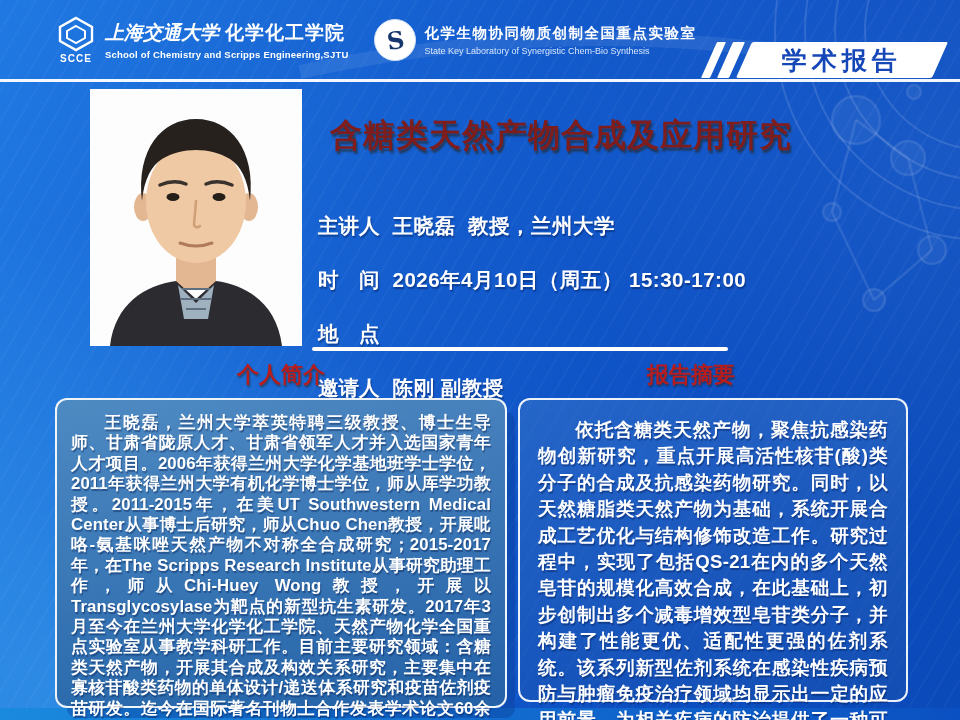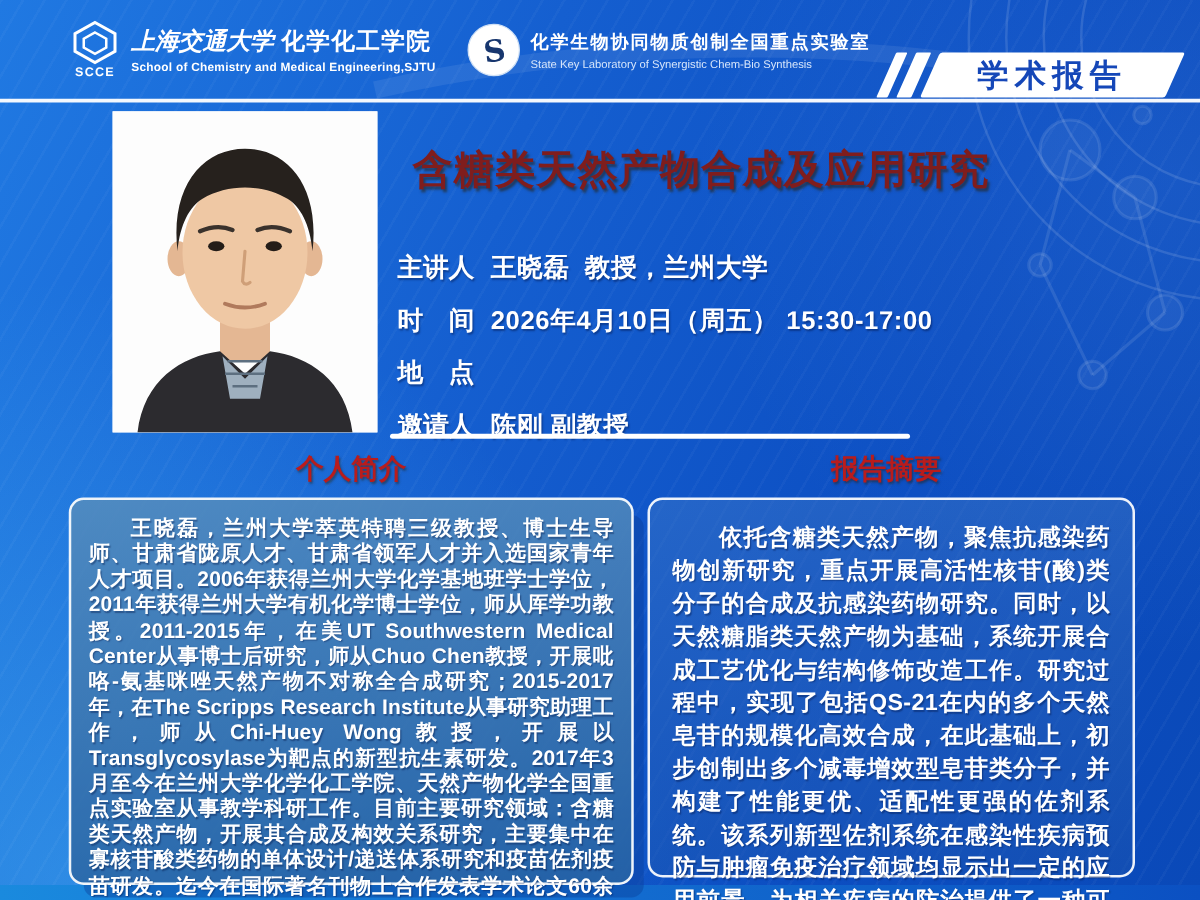--- a/index.html
+++ b/index.html
@@ -39,28 +39,28 @@
   .slash { width:9px; height:36px; background:#fff; transform:skewX(-24deg); border-radius:1px; }
   .slash.s2 { width:12px; }
   .badge { width:196px; height:36px; background:#fff; transform:skewX(-24deg); border-radius:2px; display:flex; align-items:center; justify-content:center; }
   .badge span { transform:skewX(24deg); color:#1547b8; font-size:25px; font-weight:bold; letter-spacing:5px; }
   
   .photo { position:absolute; left:90px; top:89px; width:212px; height:257px; background:#fff; z-index:3; }
   .photo svg { width:100%; height:100%; display:block; }
   
   .talk-title { position:absolute; left:330px; top:114px; width:560px; font-size:32px; font-weight:bold; color:#7f1d1d; letter-spacing:1px; text-shadow:1.5px 2.5px 2px rgba(40,30,0,0.55); z-index:3; }
   .details { position:absolute; left:318px; top:200px; display:flex; flex-direction:column; gap:14px; z-index:3; }
-  .detail-row { display:flex; align-items:center; gap:13px; font-size:20.5px; font-weight:bold; text-shadow:1px 1.5px 1.5px rgba(0,20,70,0.45); }
+  .detail-row { display:flex; align-items:center; gap:13px; font-size:20.5px; font-weight:bold; text-shadow:1px 1.5px 1.5px rgba(0,20,70,0.45);margin-top:12px; }
   .detail-label { white-space:pre; }
   .detail-value { white-space:pre; letter-spacing:0.5px; }
   .detail-rule { position:absolute; left:312px; top:347px; width:416px; height:3.5px; background:#fff; border-radius:2px; z-index:3; }
   
   .section-heading { position:absolute; top:360px; font-size:22px; font-weight:bold; color:#b91c1c; text-align:center; text-shadow:1px 2px 2px rgba(40,30,0,0.5); z-index:3; }
   .heading-bio { left:55px; width:452px; }
-  .heading-abstract { left:514px; width:390px;text-align:center; }
+  .heading-abstract { left:496px; width:390px;text-align:center; }
   .panel { position:absolute; top:398px; border:2px solid rgba(255,255,255,0.92); border-radius:12px; z-index:3; }
   .panel-bio { left:55px; width:452px; height:310px;
     background:linear-gradient(175deg, rgba(84,140,190,0.88), rgba(38,98,162,0.88));
     box-shadow:10px 12px 0 -2px rgba(10,60,150,0.40); padding:13px 14px; }
   .panel-abstract { left:518px; width:390px; height:304px;
     background:linear-gradient(175deg, rgba(62,120,200,0.45), rgba(28,84,172,0.45)); padding:17px 18px; }
   .panel p { color:#fff; font-weight:bold; text-align:justify; text-indent:2em; text-shadow:1px 1.5px 1px rgba(0,20,70,0.4); }
   .panel-bio p { font-size:16.8px; line-height:1.215; letter-spacing:0.1px; }
   .panel-abstract p { font-size:18.6px; line-height:1.42; letter-spacing:0.3px; }
   .bottom-strip { position:absolute; left:0; bottom:0; width:100%; height:12px;
@@ -101,21 +101,21 @@
         <polygon points="20,2 36,11 36,25 20,34 4,25 4,11" fill="none" stroke="#fff" stroke-width="2.4"></polygon>
         <polygon points="20,10 29,15 29,22 20,27 11,22 11,15" fill="none" stroke="#fff" stroke-width="2"></polygon>
       </svg>
       <div class="hex-abbr">SCCE</div>
     </div>
     <div>
       <div class="logo-text-cn">
         <span class="uni-name">上海交通大学</span>
         <span class="school-name">化学化工学院</span>
       </div>
-      <div class="logo-sub">School of Chemistry and Medical Engineering,SJTU</div>
+      <div class="logo-sub">School of Chemistry and Scripps Engineering,SJTU</div>
     </div>
   </div>
   <div class="lab-group">
     <div class="seal">
         <span>S</span>
       </div>
     <div>
       <div class="lab-cn">化学生物协同物质创制全国重点实验室</div>
       <div class="lab-en">State Key Laboratory of Synergistic Chem-Bio Synthesis</div>
     </div>

